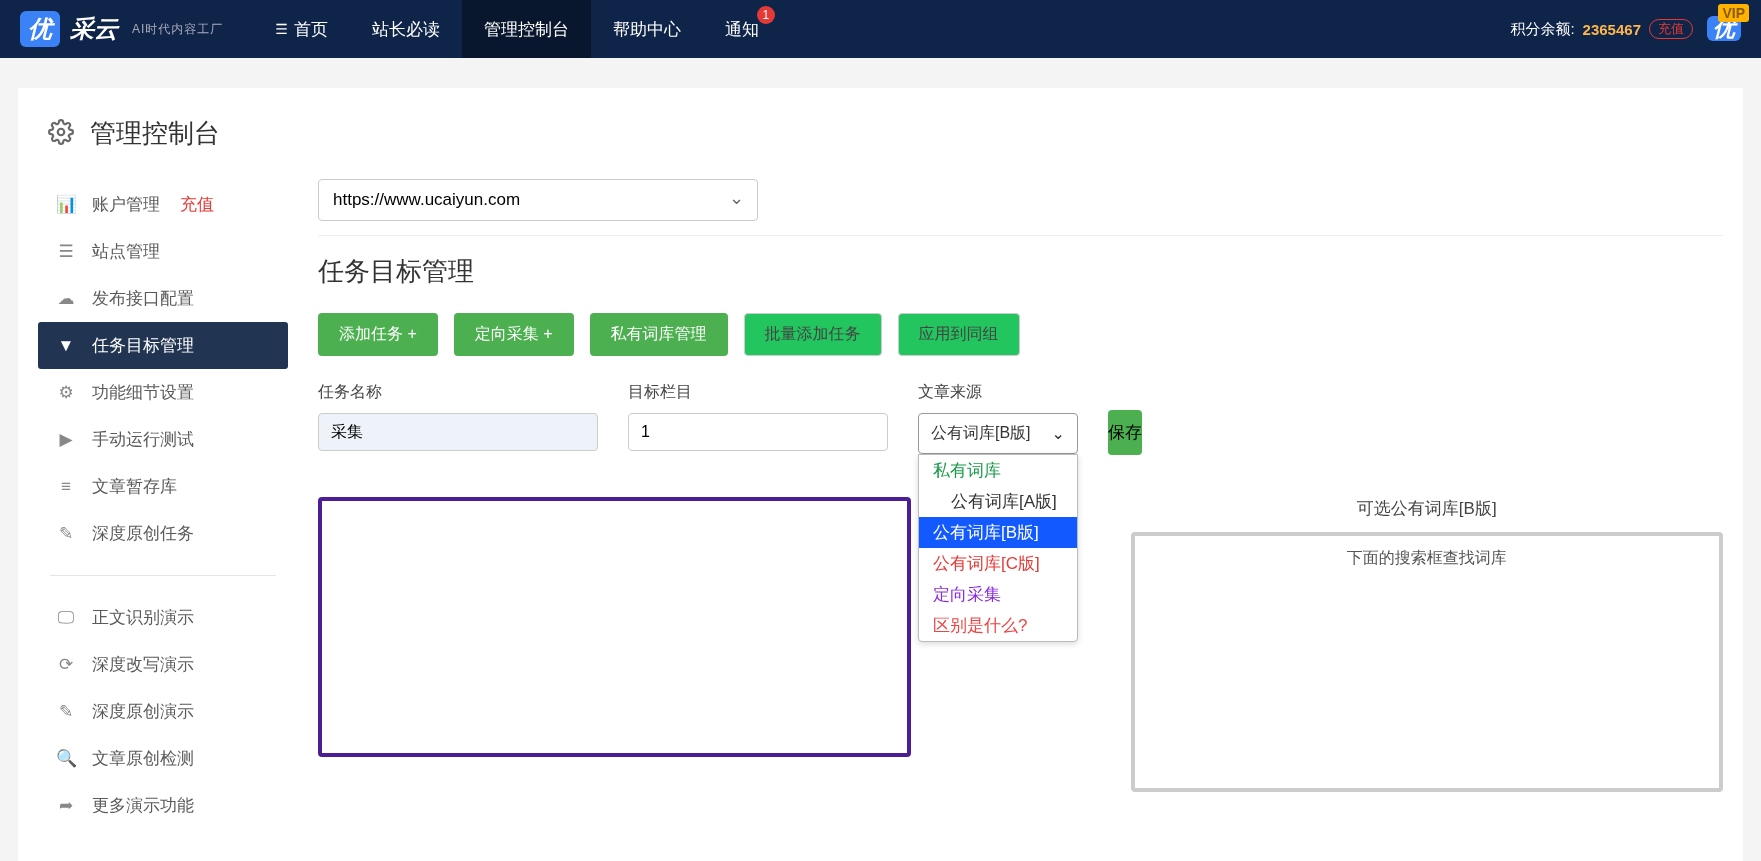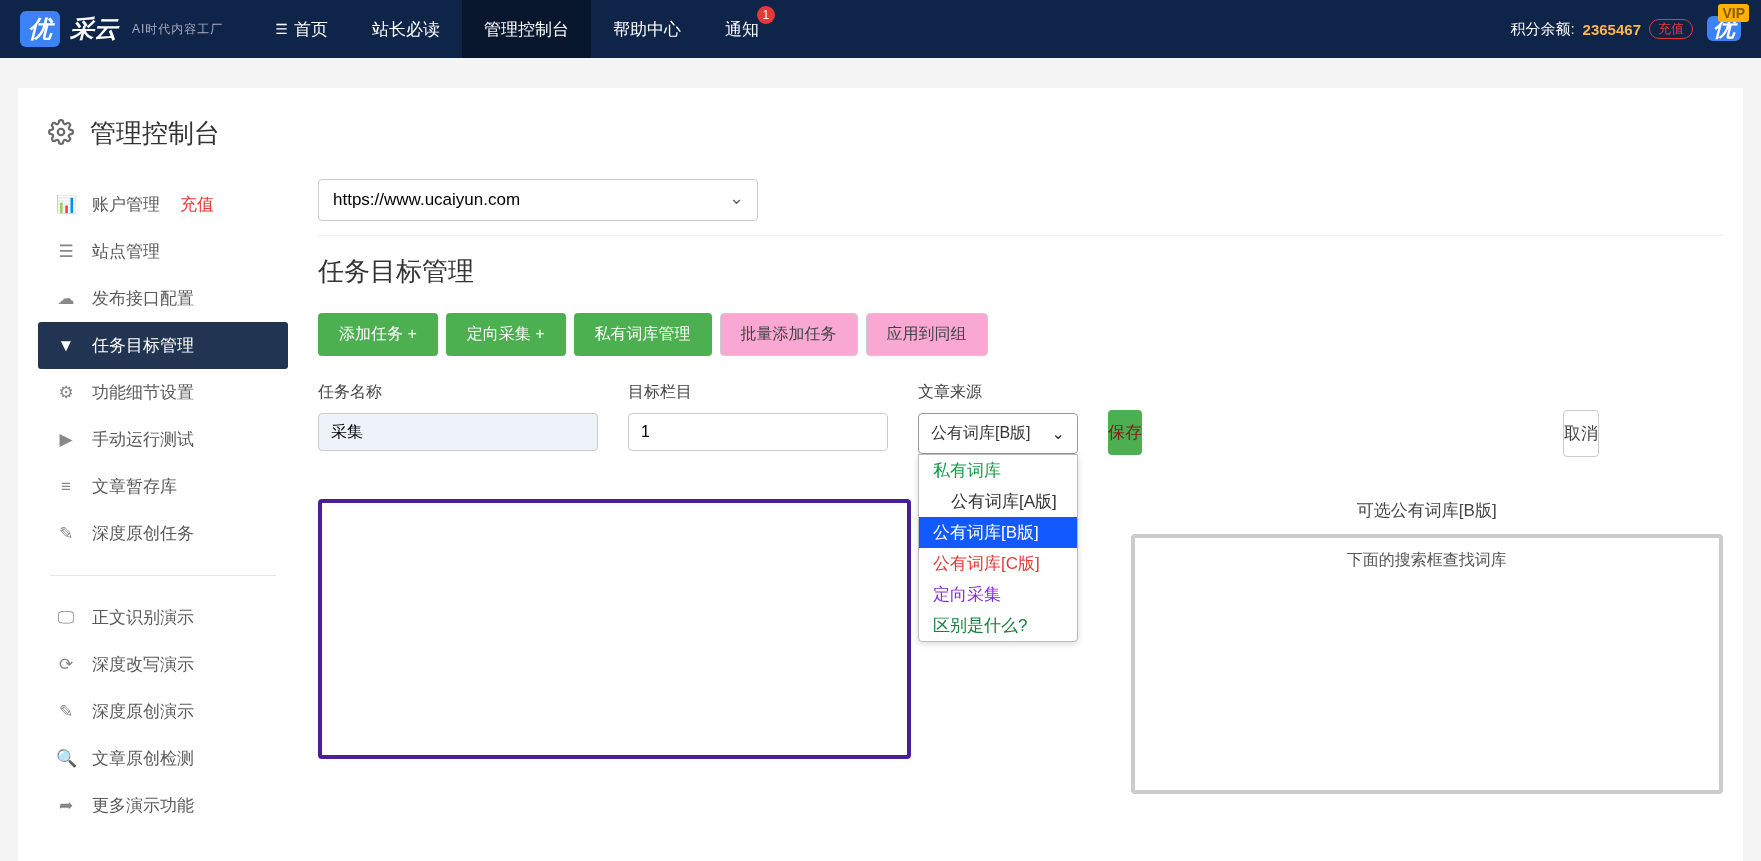--- a/index.html
+++ b/index.html
@@ -32,39 +32,39 @@
   .side-item .si-icon { width: 20px; text-align: center; color: #888; }
   .side-item.active .si-icon { color: #fff; }
   .side-item .tag-red { color: #e53935; margin-left: 4px; }
   .side-divider { border-top: 1px solid #e5e5e5; margin: 18px 12px; }
   .content { flex: 1; padding-top: 8px; }
   .site-select { width: 440px; padding: 10px 14px; font-size: 17px; border: 1px solid #ccc; border-radius: 4px; background: #fff; appearance: none; position: relative; }
   .site-select-wrap { position: relative; width: 440px; margin-bottom: 14px; }
   .site-select-wrap::after { content: "⌄"; position: absolute; right: 14px; top: 8px; color: #666; font-size: 18px; pointer-events: none; }
   .section-divider { border-top: 1px solid #eee; margin: 10px 0 18px 0; }
   .section-title { font-size: 26px; font-weight: 400; margin: 18px 0 24px 0; }
-  .btn-row { display: flex; gap: 8px; margin-bottom: 26px; }
+  .btn-row { display: flex; gap: 16px; margin-bottom: 26px; }
   .btn { padding: 10px 20px; border-radius: 4px; font-size: 16px; cursor: pointer; border: 1px solid transparent; }
   .btn-green { background: #4caf50; color: #fff; }
-  .btn-outline { background: #f9a8d4; color: #444; border-color: #ccc; }
+  .btn-outline { background: #22c55e; color: #444; border-color: #ccc; }
   .form-row { display: grid; grid-template-columns: 280px 260px 160px 1fr 160px; gap: 30px; align-items: start; }
   .form-col label { display: block; font-size: 16px; color: #444; margin-bottom: 10px; }
   .form-col input, .form-col select { width: 100%; padding: 9px 12px; font-size: 16px; border: 1px solid #ccc; border-radius: 4px; }
   .form-col .task-name { background: #eef3f9; }
   .select-open-wrap { position: relative; }
   .select-display { border: 1px solid #999; border-radius: 4px; padding: 9px 12px; font-size: 16px; background: #fff; display: flex; justify-content: space-between; align-items: center; cursor: pointer; }
   .dropdown-list { position: absolute; top: 100%; left: 0; width: 160px; background: #fff; border: 1px solid #bbb; border-radius: 0 0 4px 4px; box-shadow: 0 2px 6px rgba(0,0,0,.15); z-index: 10; }
   .dd-item { padding: 4px 14px; font-size: 17px; cursor: pointer; white-space: nowrap; }
   .dd-private { color: #1a9b4a; }
   .dd-a { color: #333; padding-left: 32px; }
   .dd-b { background: #1259ff; color: #fff; }
   .dd-c { color: #e53935; }
   .dd-directed { color: #8a2be2; }
-  .dd-diff { color: #15803d; }
-  .btn-save { background: #4caf50; color: #7f1d1d; flex: 1; padding: 11px 0; border-radius: 4px; font-size: 17px; border: none; cursor: pointer; }
+  .dd-diff { color: #ef4444; }
+  .btn-save { background: #4caf50; color: #000000; flex: 1; padding: 11px 0; border-radius: 4px; font-size: 17px; border: none; cursor: pointer; }
   .btn-cancel { background: #fff; color: #444; border: 1px solid #ccc; flex: 1; padding: 11px 0; border-radius: 4px; font-size: 17px; cursor: pointer; }
   .panel-row { display: grid; grid-template-columns: 1fr 1fr; gap: 220px; margin-top: 42px; }
   .panel-col .panel-title { text-align: center; font-size: 17px; margin-bottom: 12px; color: #444; }
   .panel-box { border: 4px solid #4c1d95; border-radius: 4px; min-height: 260px; background: #fff; padding: 12px; }
   .panel-box.gray { border-color: #ccc; text-align: center; color: #555; font-size: 16px; }
 </style>
 </head>
 <body>
 
 <div class="topnav">
@@ -212,24 +212,20 @@
               <div class="dd-item dd-c">公有词库[C版]</div>
               <div class="dd-item dd-directed">定向采集</div>
               <div class="dd-item dd-diff">区别是什么?</div>
             </div>
           </div>
         </div>
         <div class="form-col">
           <label>&nbsp;</label>
           <button class="btn-save">保存</button>
         </div>
-        <div class="form-col">
-          <label>&nbsp;</label>
-          <button class="btn-cancel">取消</button>
-        </div>
       </div>
 
       <div class="panel-row">
         <div class="panel-col">
           <div class="panel-box"></div>
         </div>
         <div class="panel-col">
           <div class="panel-title">可选公有词库[B版]</div>
           <div class="panel-box gray">
             <span>下面的搜索框查找词库</span>

